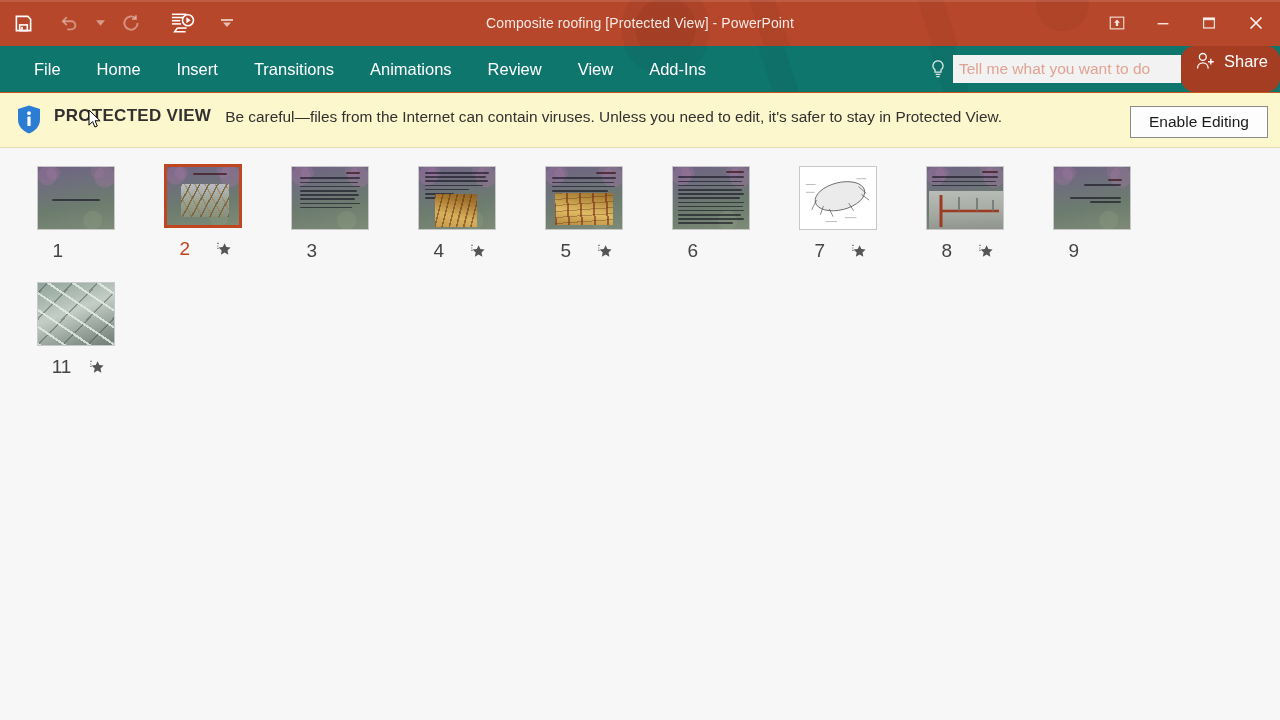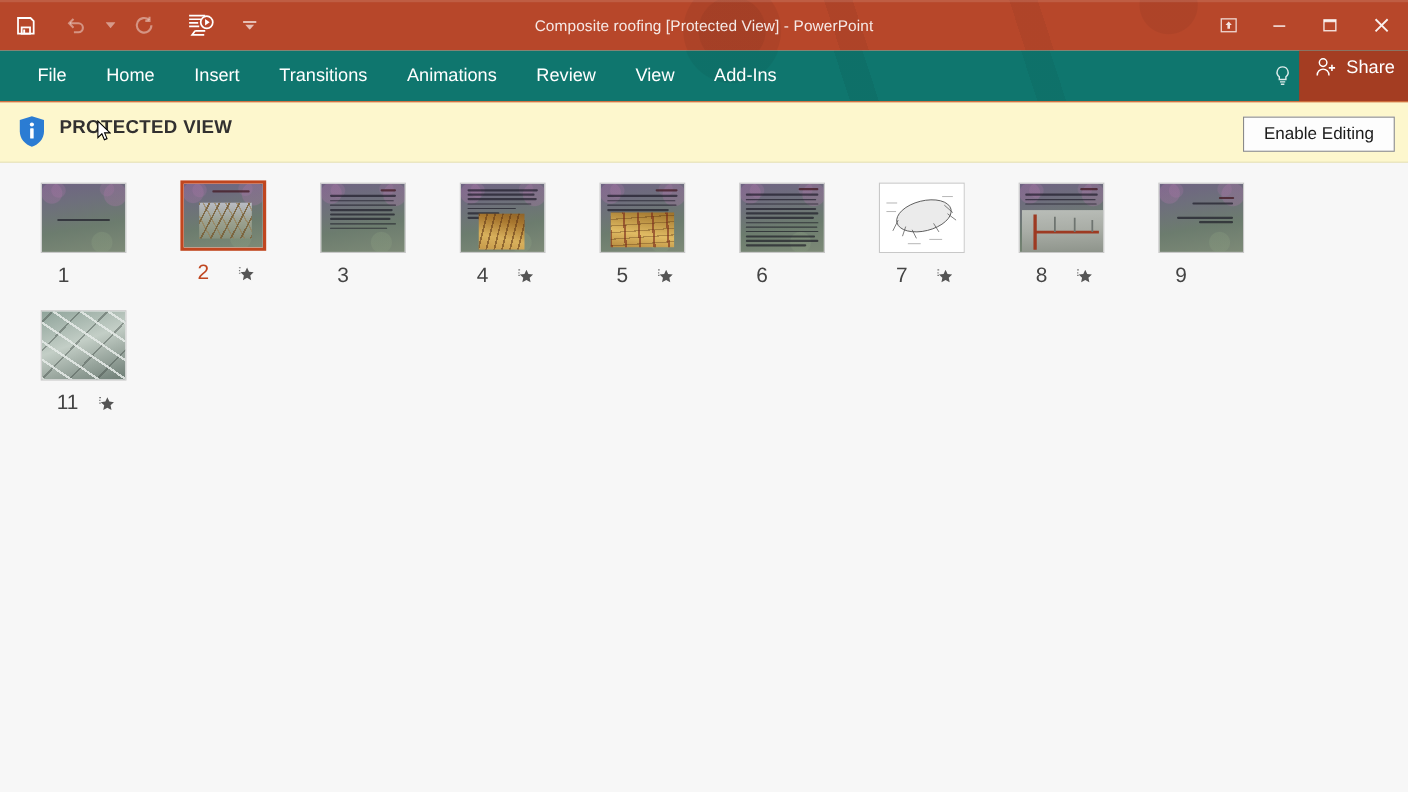--- a/index.html
+++ b/index.html
@@ -71,21 +71,21 @@
   }
   .bulb { width: 30px; display: flex; align-items: center; justify-content: center; }
   .tellme {
     width: 228px; height: 28px; background: #f2f2f2;
     display: flex; align-items: center; padding: 0 6px;
     color: #e0a393; font-size: 15.5px; overflow: hidden; white-space: nowrap;
   }
   .share {
     background: #a43d22; height: 46px; padding: 0 12px 16px 14px;
     display: flex; align-items: center; gap: 8px;
-    color: #fff; font-size: 16.5px;
+    color: #fff; font-size: 16.5px; border-radius: 14px;
   }
 
   
   .pvbar {
     position: relative; height: 56px; background: #fdf7cd;
     border-top: 1px solid #c9531f;
     border-bottom: 1px solid #e2dcae;
     display: flex; align-items: flex-start; padding: 6px 12px 0 12px;
   }
   .shield { width: 34px; display:flex; justify-content:center; padding-top: 6px; }
@@ -264,40 +264,42 @@
     <div class="tab">Add-Ins</div>
   </div>
 
   <div class="tellme-wrap">
     <div class="bulb">
       <svg width="16" height="20" viewBox="0 0 16 20">
         <path fill="none" stroke="rgba(255,255,255,0.85)" stroke-width="1.3" d="M8 1.8a5 5 0 0 0-3 9v2.4h6V10.8a5 5 0 0 0-3-9z"></path>
         <path stroke="rgba(255,255,255,0.85)" stroke-width="1.3" d="M5.6 15.4h4.8M6.4 17.6h3.2"></path>
       </svg>
     </div>
+    <div class="tellme">Tell me what you want to do</div>
     <div class="share">
       <svg width="21" height="21" viewBox="0 0 22 22">
         <circle fill="none" stroke="#fff" stroke-width="1.4" cx="8.2" cy="6.2" r="3.6"></circle>
         <path fill="none" stroke="#fff" stroke-width="1.4" d="M2.6 18.4c0-3.6 2.5-6 5.6-6s5.6 2.4 5.6 6"></path>
         <path stroke="#fff" stroke-width="1.5" d="M16.6 8.2v6M13.6 11.2h6"></path>
       </svg>
       <span>Share</span>
     </div>
   </div>
 </div>
 
 <div class="pvbar">
   <div class="shield">
     <svg width="24" height="29" viewBox="0 0 24 29">
       <path fill="#2b7cd3" d="M12 .6L23 4v10.5C23 21 18.2 26.4 12 28.4 5.8 26.4 1 21 1 14.5V4z"></path>
       <circle fill="#fff" cx="12" cy="8.2" r="1.9"></circle>
       <rect fill="#fff" x="10.4" y="11.6" width="3.2" height="9.4" rx="0.6"></rect>
     </svg>
   </div>
   <div class="pv-label">PROTECTED VIEW</div>
+  <div class="pv-msg">Be careful—files from the Internet can contain viruses. Unless you need to edit, it's safer to stay in Protected View.</div>
   <div class="enable-btn">Enable Editing</div>
 
   <div class="cursor">
     <svg width="13" height="20" viewBox="0 0 13 20">
       <path fill="#fff" stroke="#000" stroke-width="1" d="M1 1l0 15.2 3.6-3.6 2.3 5.4 2.4-1-2.2-5.2 5 0z"></path>
     </svg>
   </div>
 </div>
 
 <div class="sorter">

